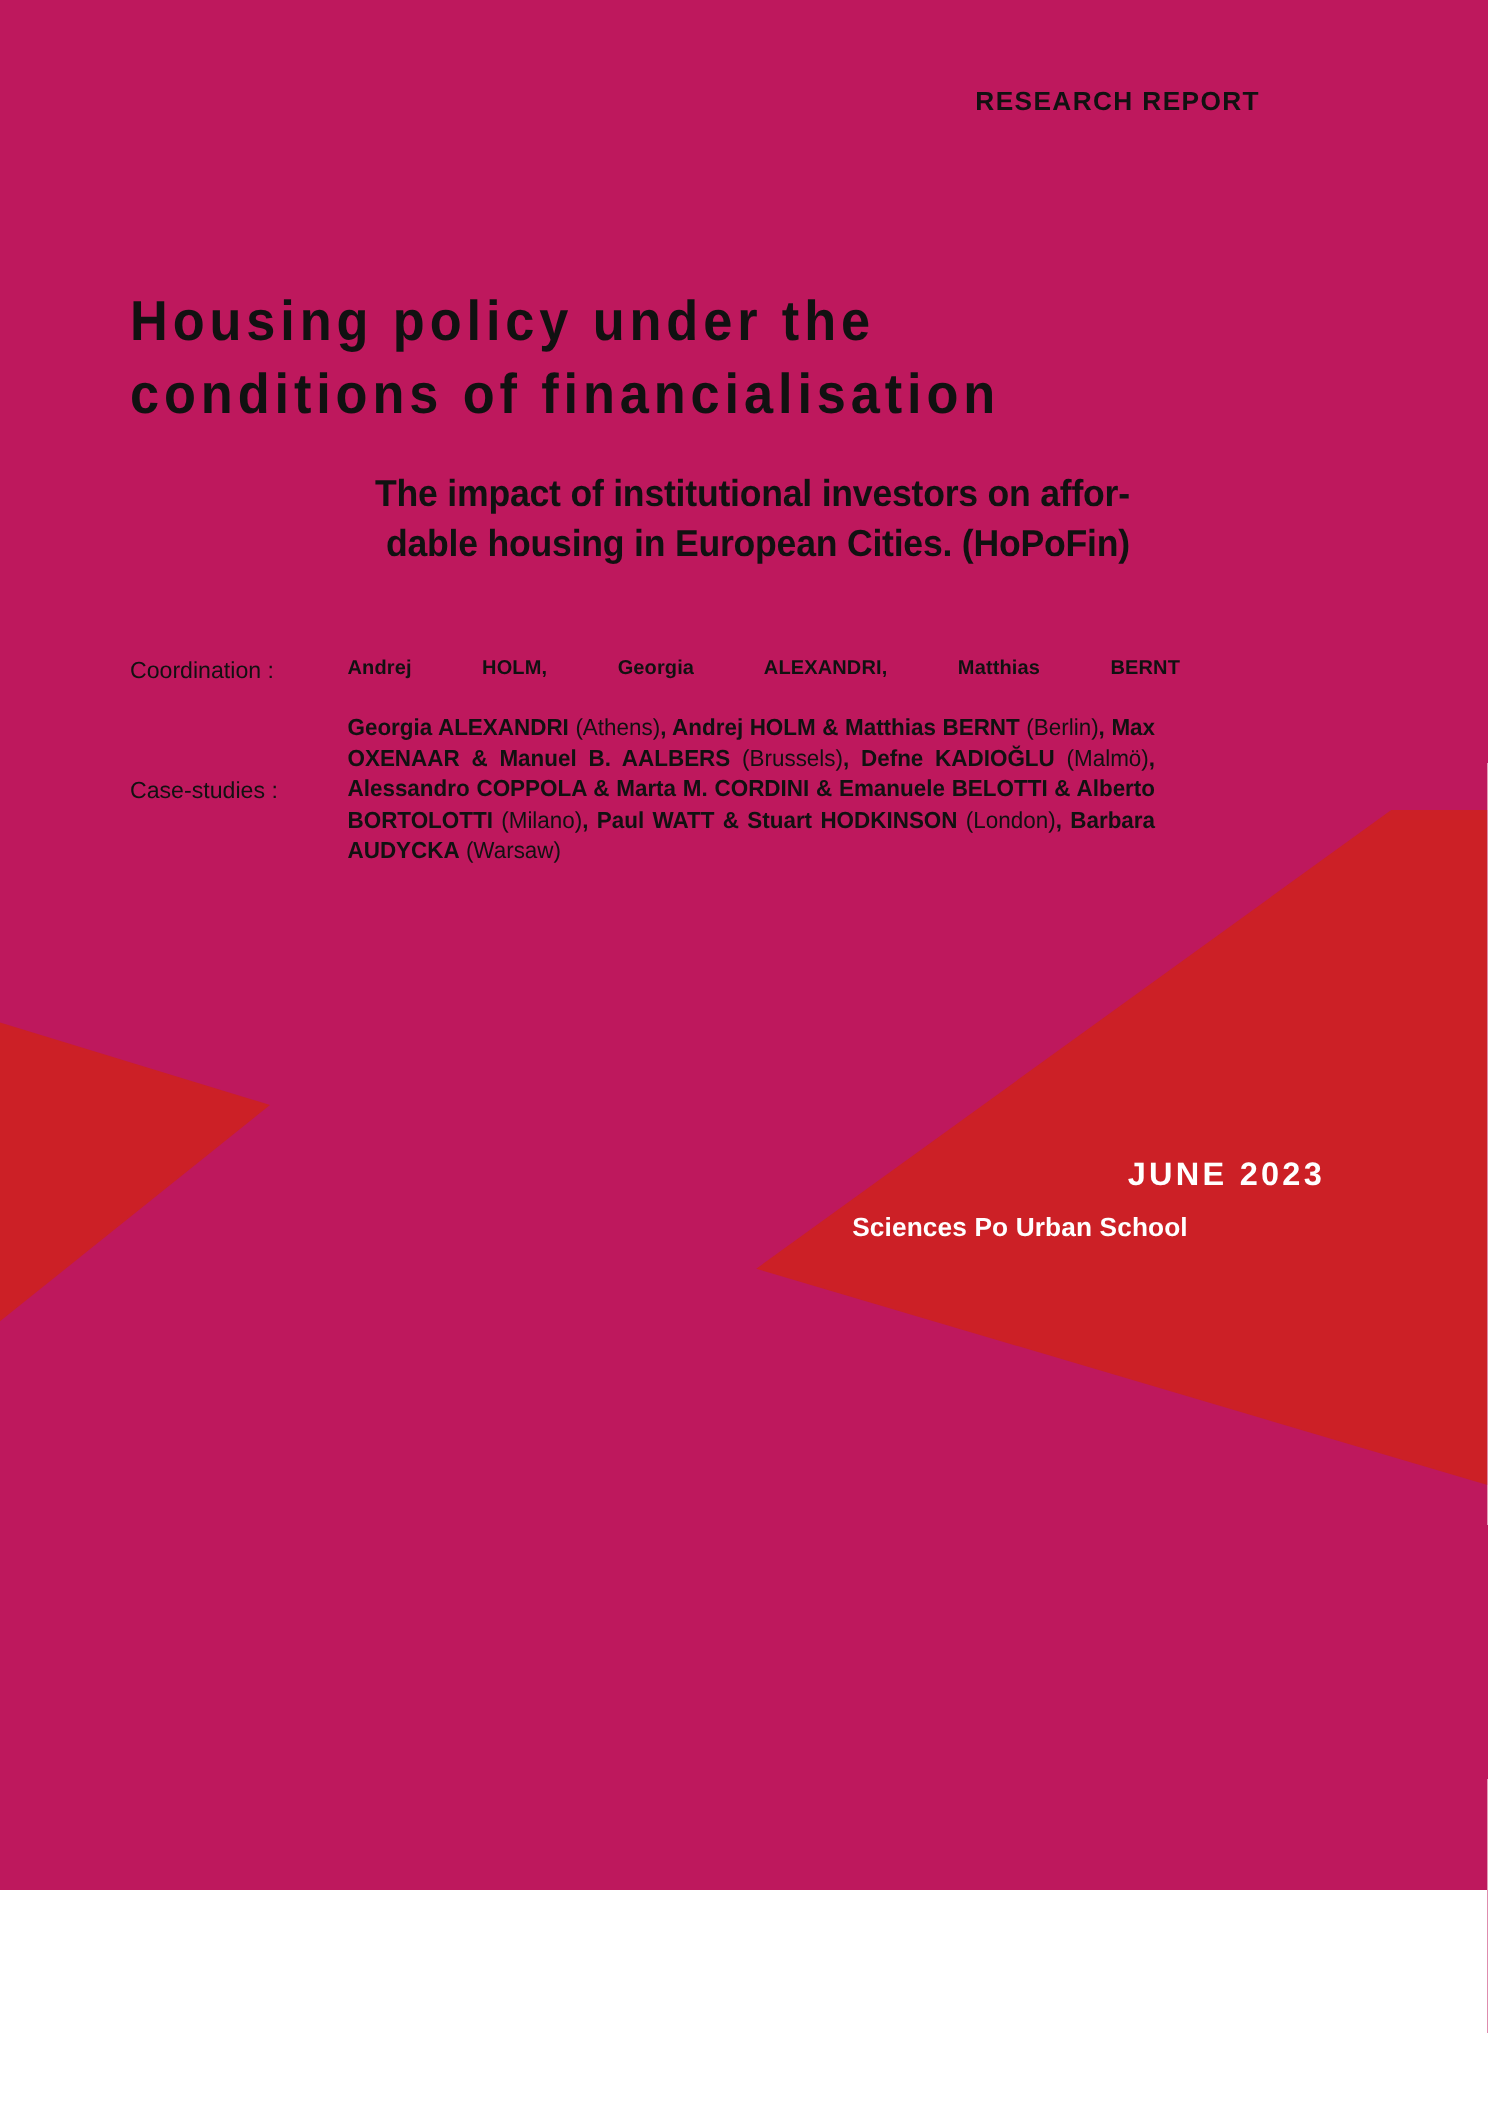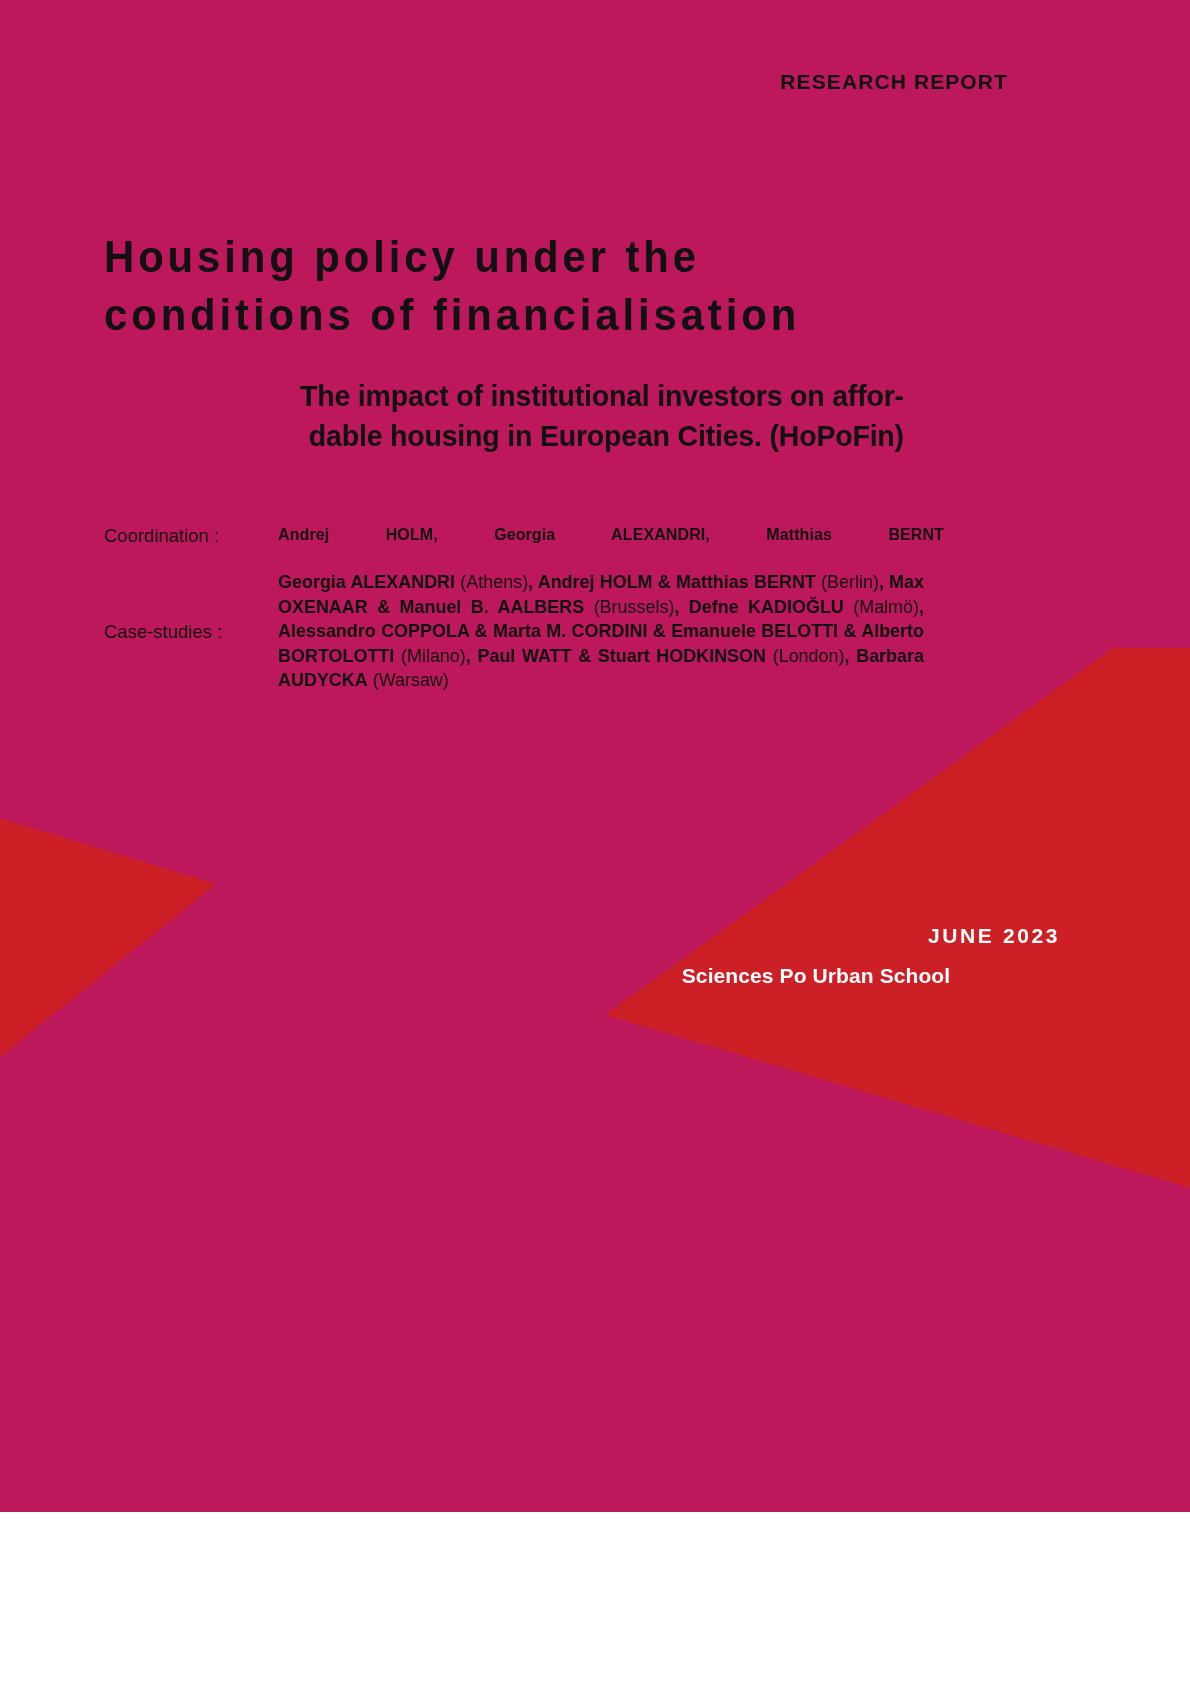--- a/index.html
+++ b/index.html
@@ -134,21 +134,21 @@
   
   .footer {
     position: absolute;
     right: 130px;
     top: 920px;
     width: 480px;
     text-align: right;
     color: #ffffff;
   }
   .footer-date {
-    font-size: 21px;
+    font-size: 26px;
     font-weight: 700;
     letter-spacing: 2.6px;
     line-height: 1.5;
   }
   .footer-org {
     font-size: 21px;
     font-weight: 700;
     letter-spacing: 0.1px;
     line-height: 1.5;
     margin-top: 8px;

